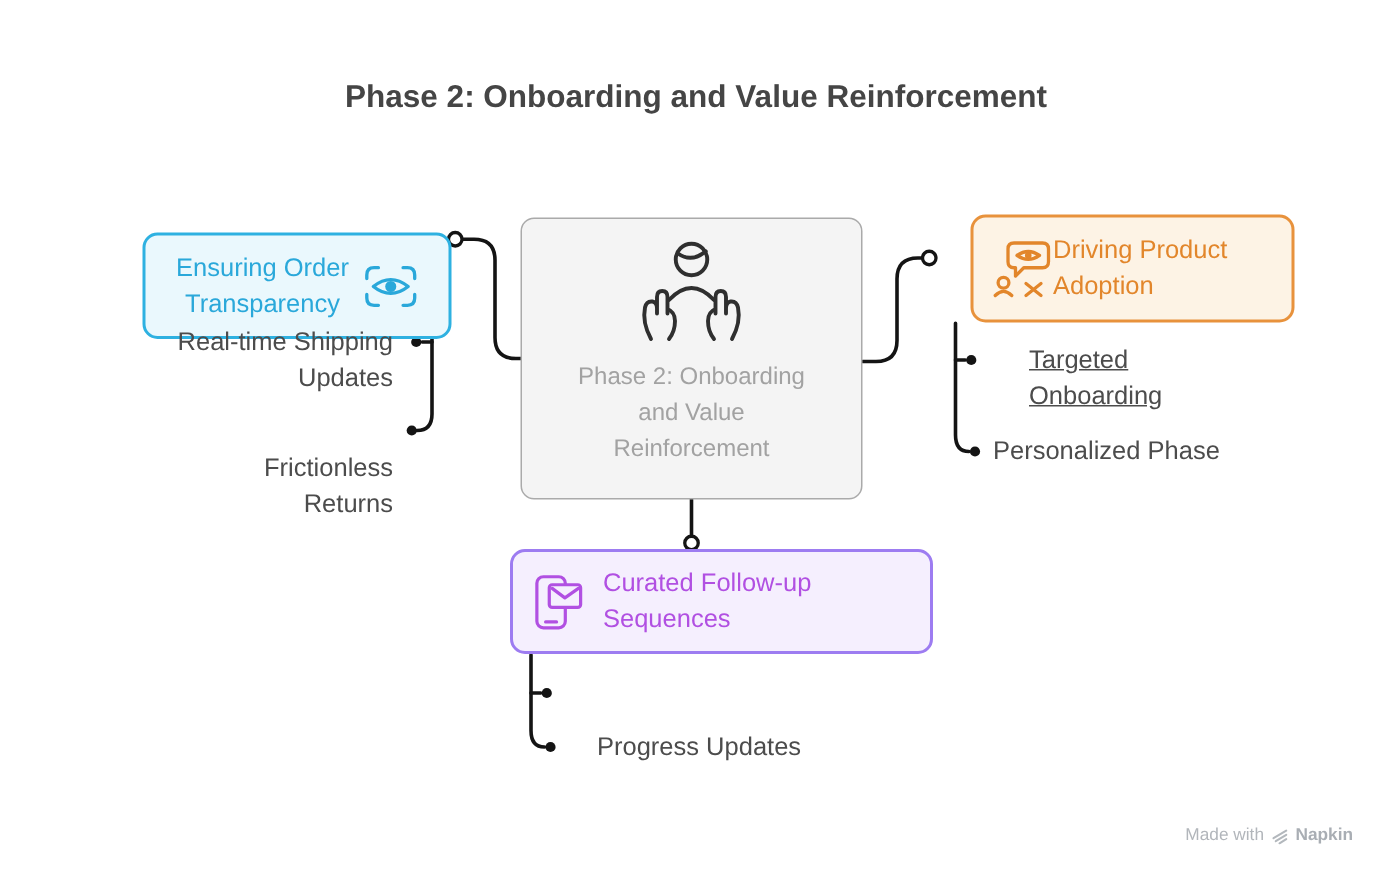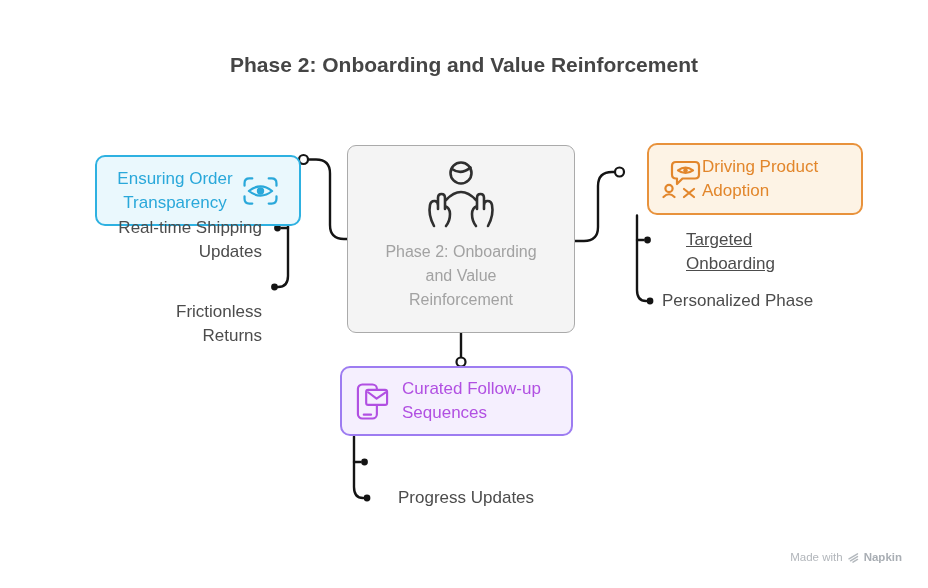--- a/index.html
+++ b/index.html
@@ -7,21 +7,21 @@
   .stage{position:relative;width:928px;height:588px;background:#ffffff;overflow:hidden;}
   .abs{position:absolute;}
   .title{left:0;top:51px;width:100%;text-align:center;font-size:21px;line-height:28px;
          font-weight:700;color:#454545;}
   .node{box-sizing:border-box;display:flex;align-items:center;border-style:solid;
         border-width:2px;border-radius:10px;}
   .node-label{white-space:pre-line;font-size:17px;line-height:24px;font-weight:500;}
   .branch-cyan{left:95px;top:133px;width:206px;height:71px;justify-content:center;gap:9px;}
   .branch-cyan .node-label{text-align:center;}
   .branch-orange{left:624px;top:143px;width:216px;height:72px;padding-left:13px;gap:0;margin-left:23px;}
-  .branch-purple{left:340px;top:366px;width:233px;height:70px;padding-left:13px;gap:12px;}
+  .branch-purple{left:340px;top:366px;width:282px;height:70px;padding-left:13px;gap:12px;}
   .center-node{left:347px;top:145px;width:228px;height:188px;background:#f4f4f4;
         border:1.5px solid #aaaaaa;border-radius:9px;display:flex;flex-direction:column;
         align-items:center;box-sizing:border-box;padding-top:13px;}
   .center-label{white-space:pre-line;text-align:center;font-size:16px;line-height:24px;
         color:#a2a2a2;margin-top:9px;}
   .sub-item{white-space:pre-line;font-size:17px;line-height:24px;color:#4c4c4c;}
   .ra{text-align:right;}
   .footer{right:26px;top:551px;display:flex;align-items:center;gap:4px;
           font-size:11.5px;color:#b2b6bb;}
   .footer .brand{font-weight:700;color:#a9aeb4;text-decoration:none;}

